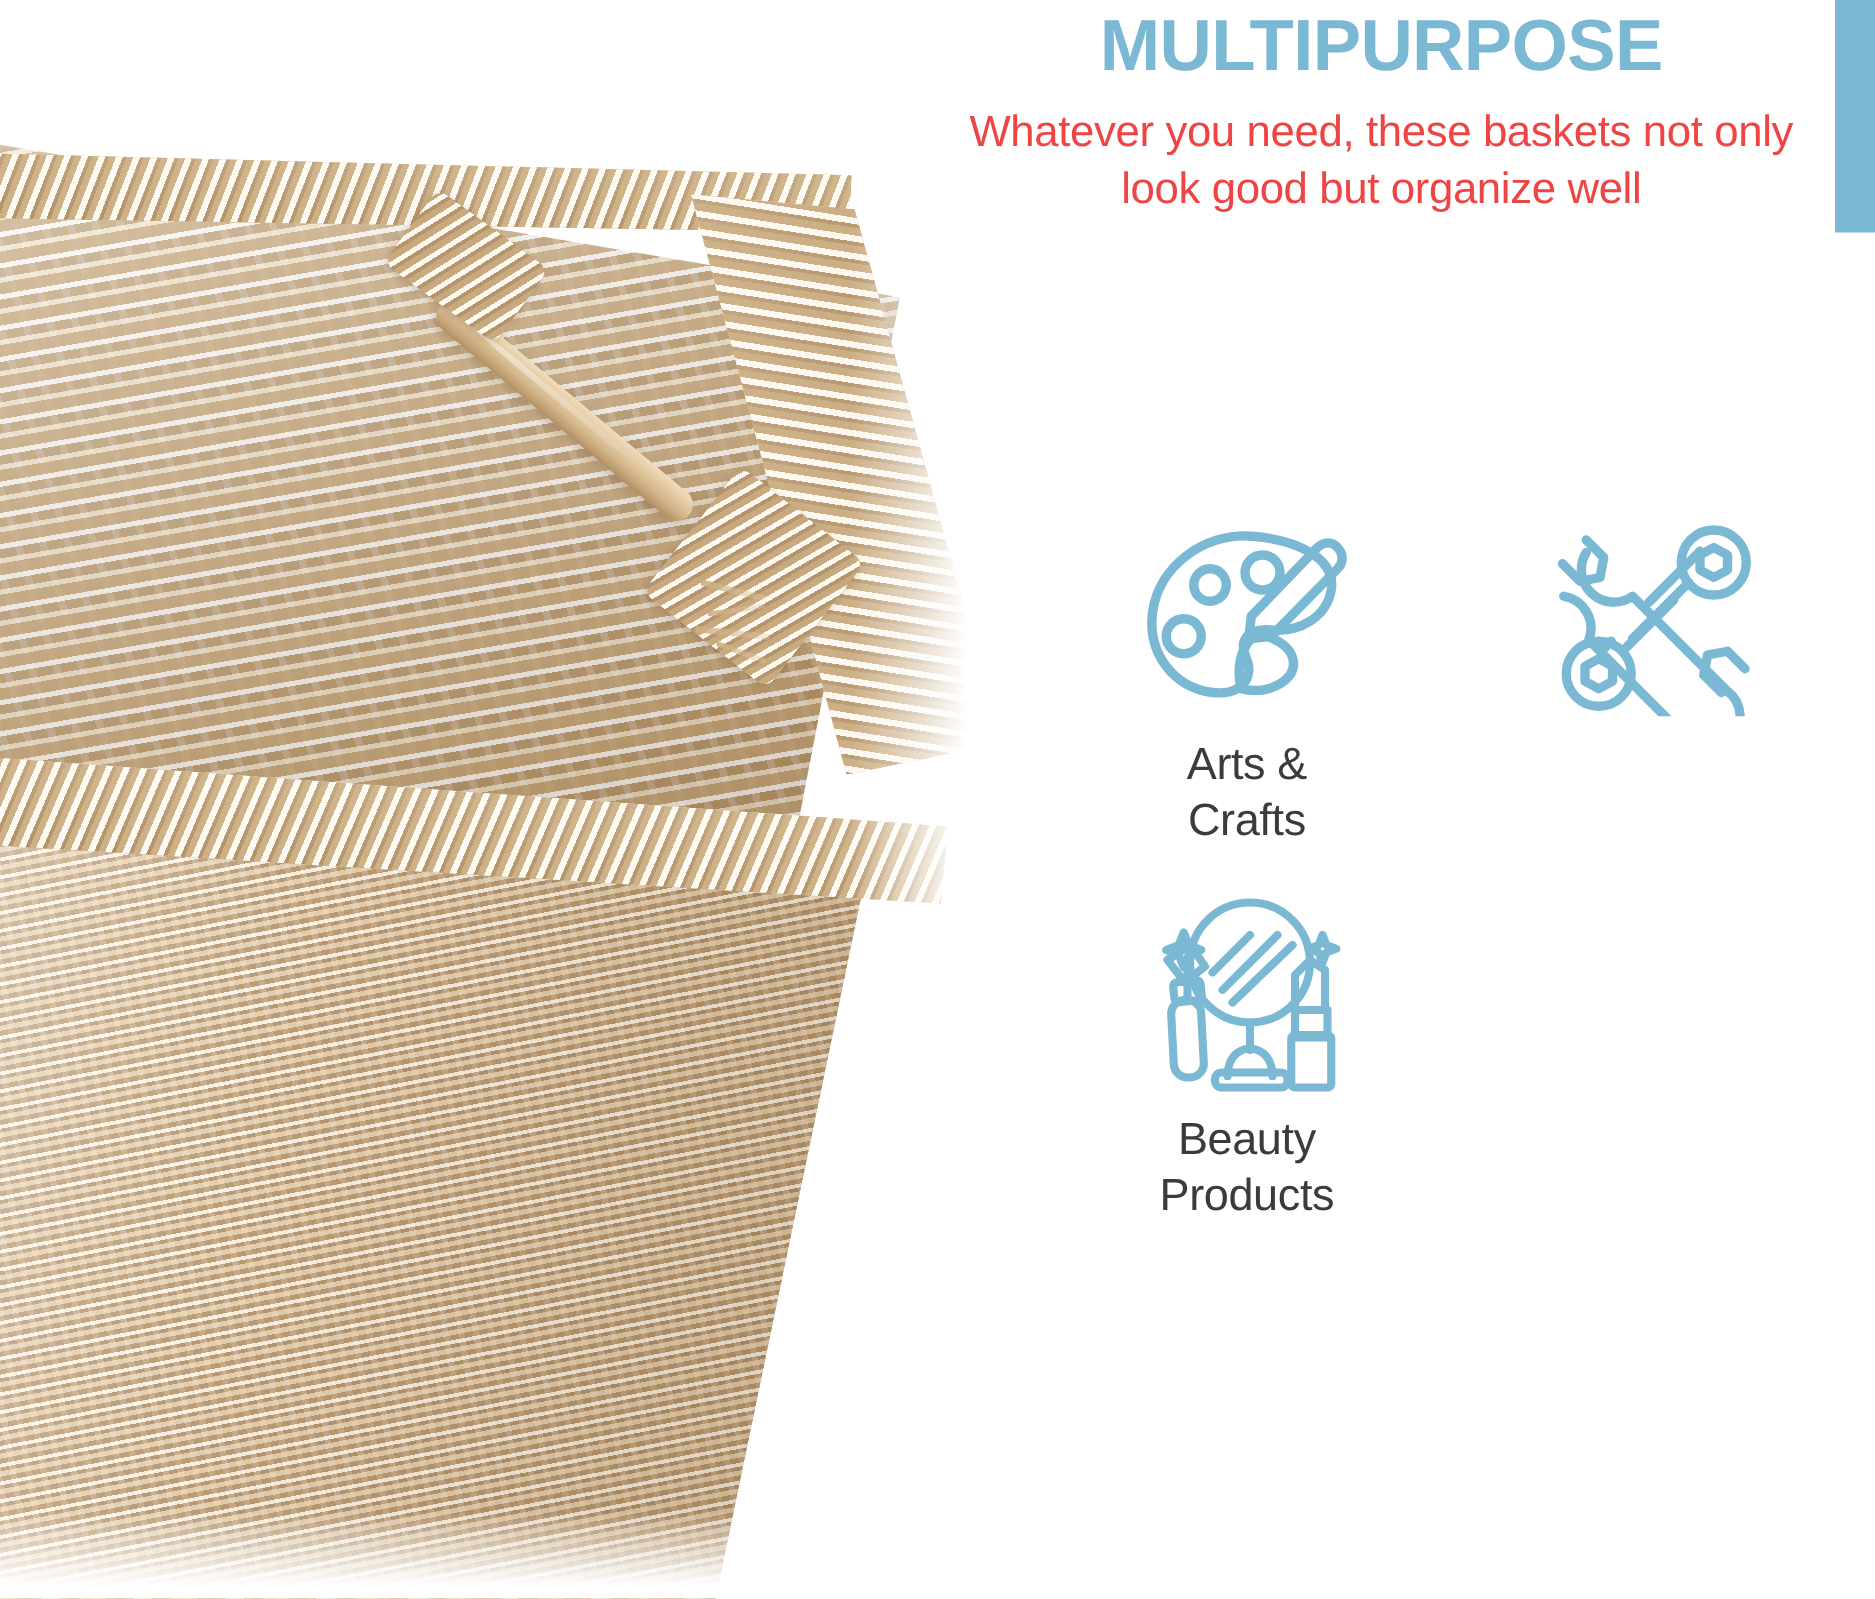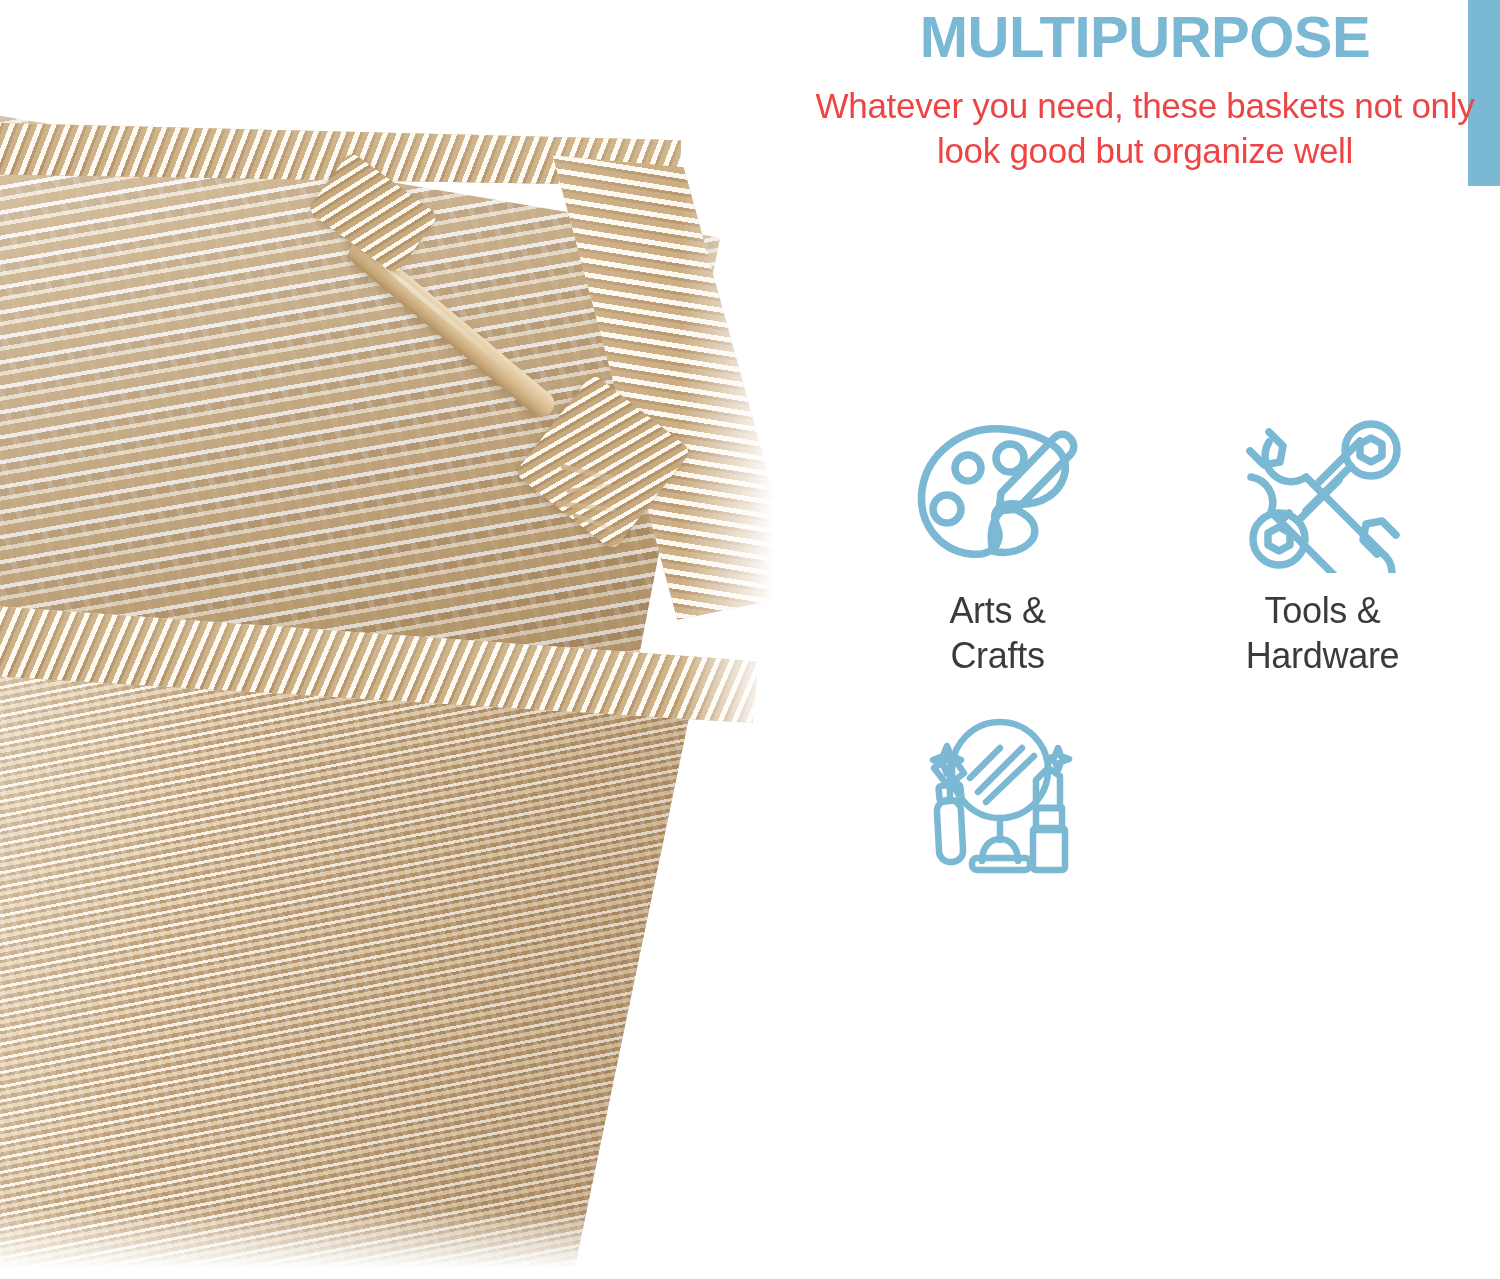--- a/index.html
+++ b/index.html
@@ -27,21 +27,21 @@
     top: 0;
     left: 1468px;
     width: 32px;
     height: 186px;
     background: #7bb8d4;
   }
 
   
   .header-block {
     position: absolute;
-    left: 800px;
+    left: 760px;
     top: 0;
     width: 690px;
     text-align: center;
   }
   .headline {
     margin: 0;
     padding-top: 6px;
     font-size: 58px;
     line-height: 1.07;
     font-weight: 700;
@@ -379,22 +379,20 @@
           <circle cx="128" cy="37" r="26"></circle>
           <path d="M128 25l11 6v12l-11 6-11-6V31z"></path>
           <path d="M108 53L63 98"></path>
           <path d="M117 28L76 69"></path>
           <circle cx="36" cy="126" r="26"></circle>
           <path d="M36 114l11 6v12l-11 6-11-6v-12z"></path>
           <path d="M55 108l41-41"></path>
           <path d="M46 100l-8 8"></path>
         </svg>
       </div>
-      <div class="feature-label">Tools &amp;
-Hardware</div>
     </div>
 
     <div class="feature-cell">
       <div class="feature-icon">
         <svg width="172" height="162" viewBox="0 0 172 162" fill="none" stroke="#7bb8d4" stroke-width="6.5" stroke-linecap="round" stroke-linejoin="round">
 
           <circle cx="88" cy="58" r="48"></circle>
           <line x1="66" y1="80" x2="110" y2="36"></line>
           <line x1="58" y1="66" x2="88" y2="36"></line>
           <line x1="74" y1="90" x2="122" y2="44"></line>
@@ -408,16 +406,18 @@
           <line x1="38" y1="60" x2="38" y2="84"></line>
 
           <path d="M136 56l12 8v32h-24V68z"></path>
           <rect x="124" y="96" width="26" height="22"></rect>
           <rect x="121" y="116" width="32" height="42" rx="3"></rect>
 
           <path d="M35 34l4 10 10 4-10 4-4 10-4-10-10-4 10-4z"></path>
           <path d="M146 36l3 8 8 3-8 3-3 8-3-8-8-3 8-3z"></path>
         </svg>
       </div>
+      <div class="feature-label">Beauty
+Products</div>
     </div>
 
   </div>
 </div>
 
 </body></html>

